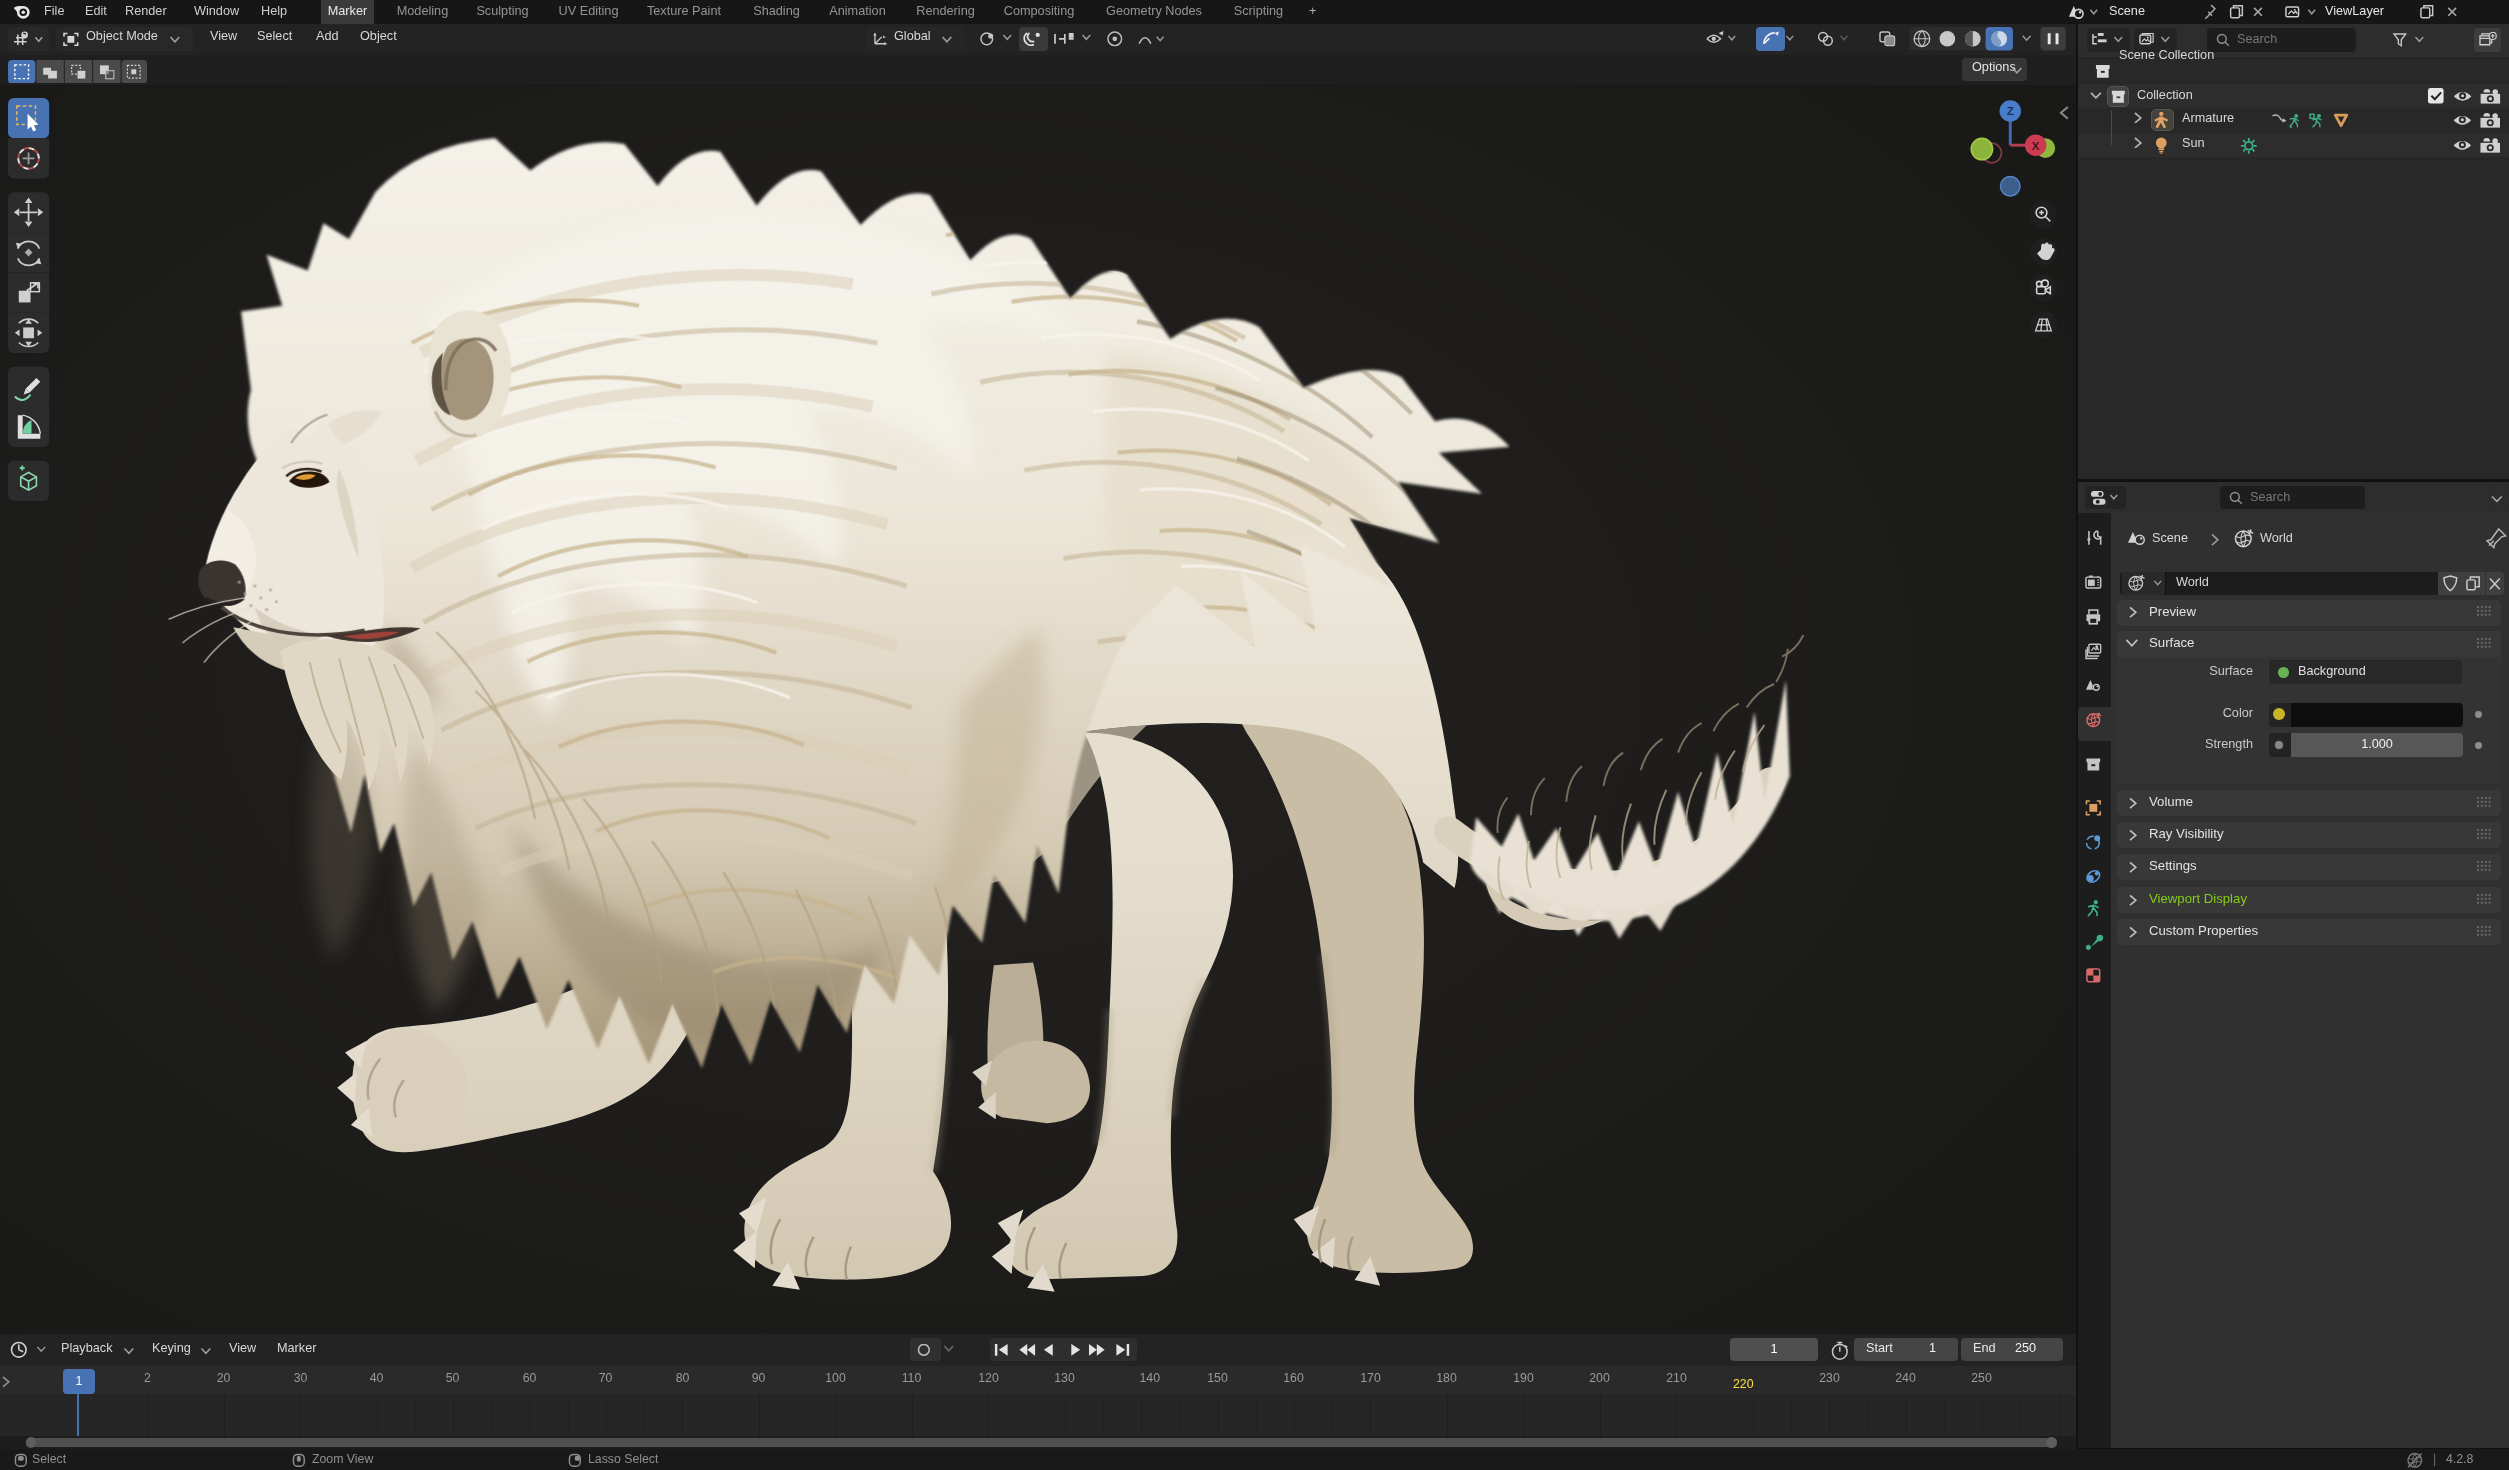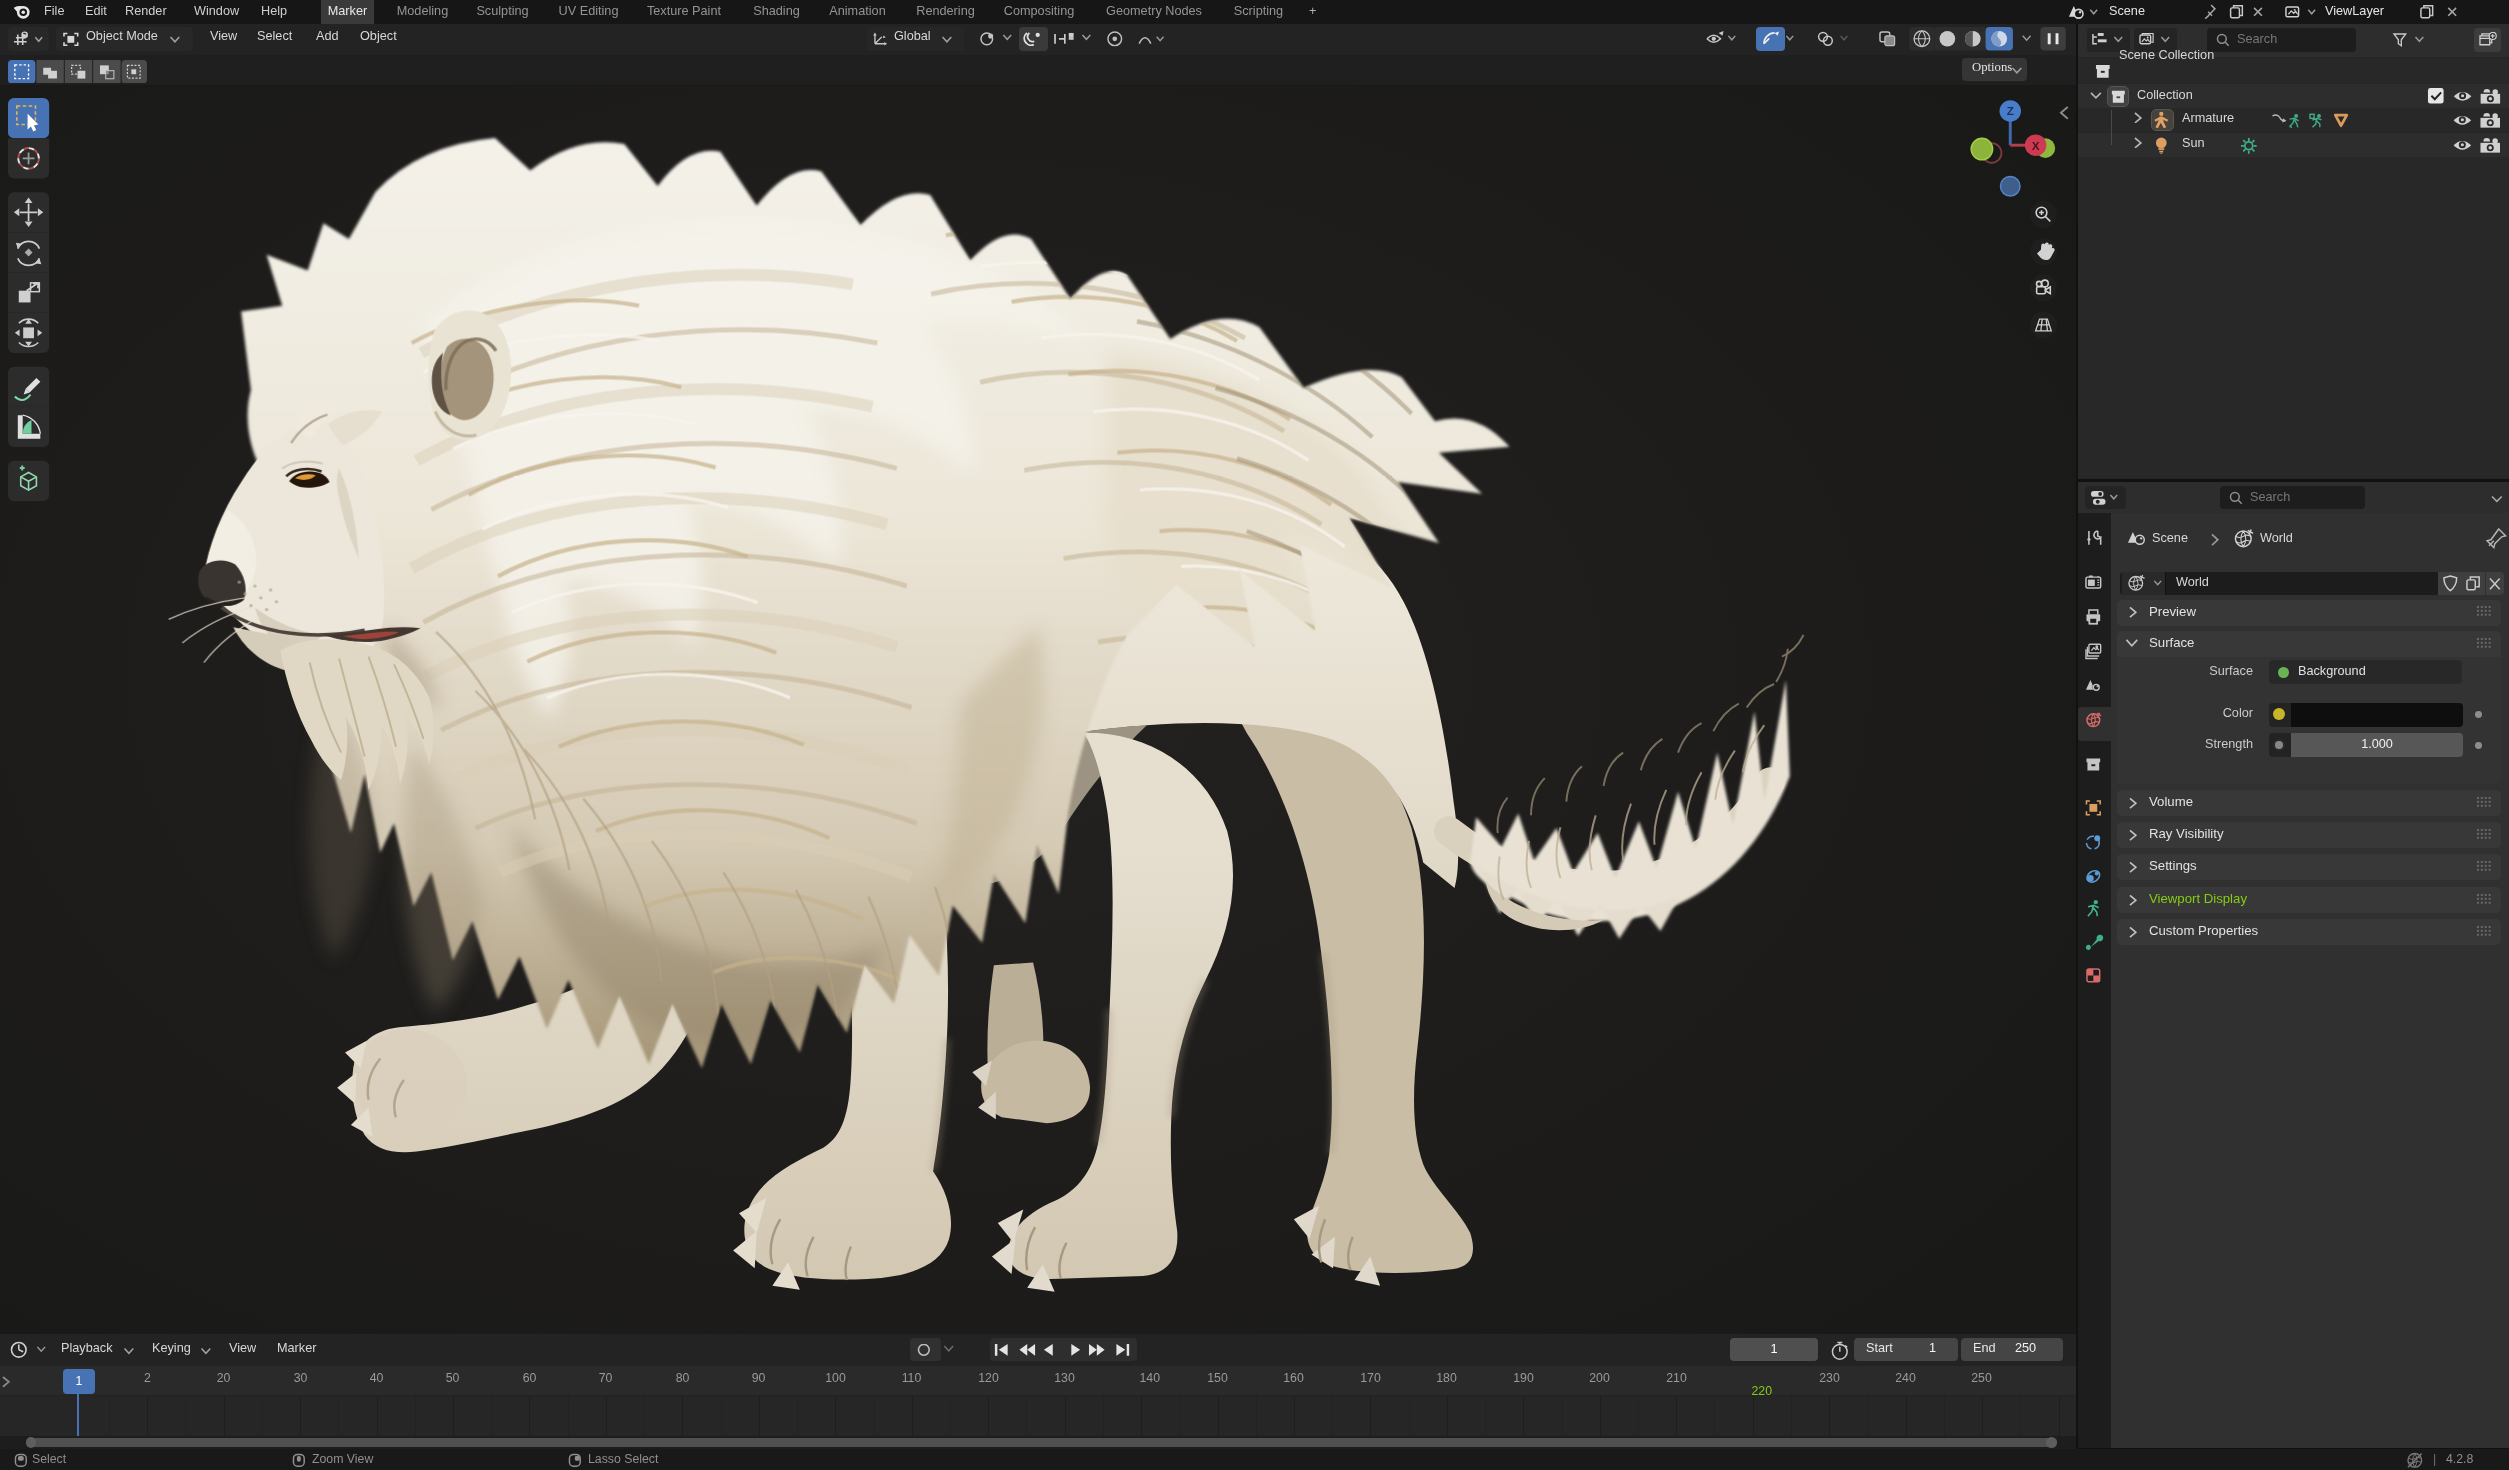--- a/index.html
+++ b/index.html
@@ -3,21 +3,21 @@
 <meta charset="utf-8">
 <style>
 * { margin:0; padding:0; box-sizing:border-box; }
 html,body { width:2509px; height:1470px; overflow:hidden; background:#111; font-family:"Liberation Sans", sans-serif; }
 .abs { position:absolute; }
 #menubar { position:absolute; left:0; top:0; width:2509px; height:23.5px; background:#161616; color:#d4d4d4; font-size:12.7px; }
 .mitem { position:absolute; top:0; height:23.5px; line-height:23.5px; color:#cfcfcf; }
 .tab { position:absolute; top:0; height:23.5px; line-height:23.5px; color:#949494; text-align:center; }
 .tab.active { background:#3a3a3a; color:#e8e8e8; }
 #vpheader { position:absolute; left:0; top:23.5px; width:2076px; height:31px; background:#232323; }
-#toolheader { position:absolute; left:0; top:55px; width:2076px; height:31px; background:#1f1f1f; border-bottom:1px solid #181818;font-family:Liberation Serif, serif;}
+#toolheader { position:absolute; left:0; top:55px; width:2076px; height:31px; background:#1f1f1f; border-bottom:1px solid #181818;}
 #viewport { position:absolute; left:0; top:86px; width:2076px; height:1248px; background:radial-gradient(ellipse 1372px 882px at 931px 588px, #242220 0%, #1e1d1c 55%, #191918 100%); overflow:hidden;}
 #outliner { position:absolute; left:2078px; top:23.5px; width:431px; height:455px; background:#262626; }
 #props { position:absolute; left:2078px; top:482px; width:431px; height:966px; background:#303030; }
 #timeline { position:absolute; left:0; top:1334px; width:2076px; height:115px; background:#232323; }
 #statusbar { position:absolute; left:0; top:1449px; width:2509px; height:21.6px; background:#191919; color:#8f8f8f; font-size:12.3px; }
 .hdrbtn { position:absolute; background:#282828; border-radius:3.9px; color:#dedede; font-size:12.7px; }
 svg { display:block; }
 .lbl { color:#d8d8d8; font-size:12.7px; }
 .griphandle { width:15.7px; height:11.8px;
  background-image:radial-gradient(circle, #6a6a6a 1.1px, transparent 1.3px);
@@ -863,21 +863,21 @@
       <div class="abs" style="left:969px;top:4.9px;width:39px;text-align:center;color:#9a9a9a;font-size:12.3px">120</div>
       <div class="abs" style="left:1045px;top:4.9px;width:39px;text-align:center;color:#9a9a9a;font-size:12.3px">130</div>
       <div class="abs" style="left:1121px;top:4.9px;width:39px;text-align:right;color:#9a9a9a;font-size:12.3px">140</div>
       <div class="abs" style="left:1198px;top:4.9px;width:39px;text-align:center;color:#9a9a9a;font-size:12.3px">150</div>
       <div class="abs" style="left:1274px;top:4.9px;width:39px;text-align:center;color:#9a9a9a;font-size:12.3px">160</div>
       <div class="abs" style="left:1351px;top:4.9px;width:39px;text-align:center;color:#9a9a9a;font-size:12.3px">170</div>
       <div class="abs" style="left:1427px;top:4.9px;width:39px;text-align:center;color:#9a9a9a;font-size:12.3px">180</div>
       <div class="abs" style="left:1504px;top:4.9px;width:39px;text-align:center;color:#9a9a9a;font-size:12.3px">190</div>
       <div class="abs" style="left:1580px;top:4.9px;width:39px;text-align:center;color:#9a9a9a;font-size:12.3px">200</div>
       <div class="abs" style="left:1657px;top:4.9px;width:39px;text-align:center;color:#9a9a9a;font-size:12.3px">210</div>
-      <div class="abs" style="left:1733px;top:18px;width:39px;text-align:right;color:#84cc16;font-size:12.3px">220</div>
+      <div class="abs" style="left:1733px;top:11px;width:39px;text-align:left;color:#fde047;font-size:12.3px">220</div>
       <div class="abs" style="left:1810px;top:4.9px;width:39px;text-align:center;color:#9a9a9a;font-size:12.3px">230</div>
       <div class="abs" style="left:1886px;top:4.9px;width:39px;text-align:center;color:#9a9a9a;font-size:12.3px">240</div>
       <div class="abs" style="left:1962px;top:4.9px;width:39px;text-align:center;color:#9a9a9a;font-size:12.3px">250</div>
       <div class="abs" style="left:2039px;top:4.9px;width:39px;text-align:center;color:#9a9a9a;font-size:12.3px"></div>
     </div>
 
   <div class="abs" id="track" style="left:0;top:62px;width:2076px;height:40px;background:#262626">
       <div class="abs" style="left:109px;top:0;width:1px;height:40px;background:#222222"></div>
       <div class="abs" style="left:147px;top:0;width:1px;height:40px;background:#1e1e1e"></div>
       <div class="abs" style="left:185px;top:0;width:1px;height:40px;background:#222222"></div>

